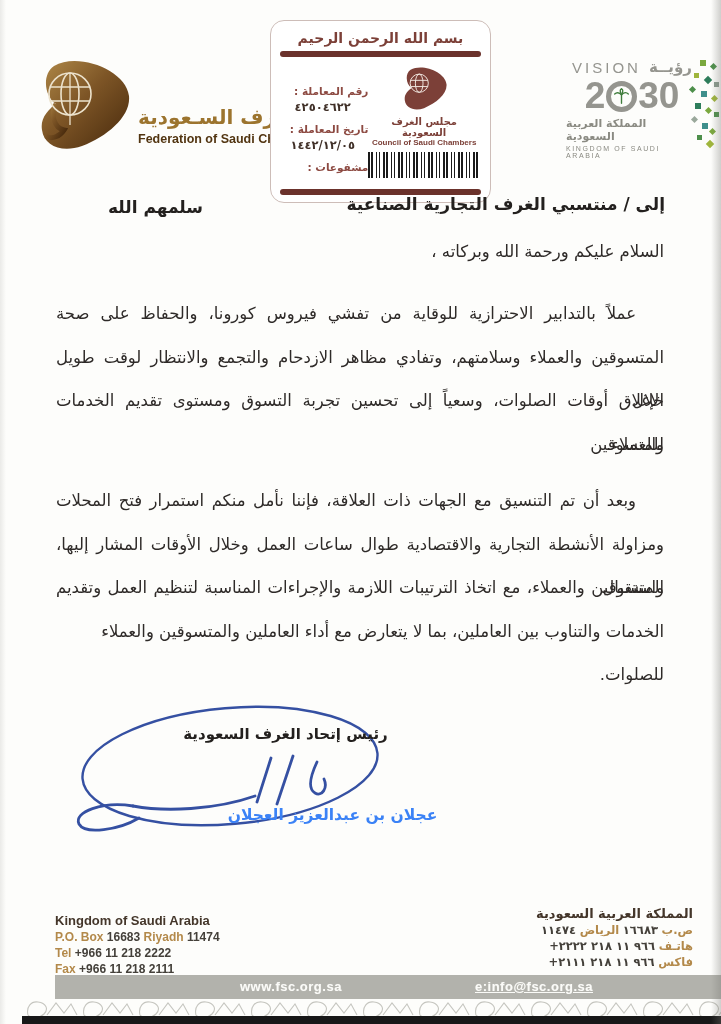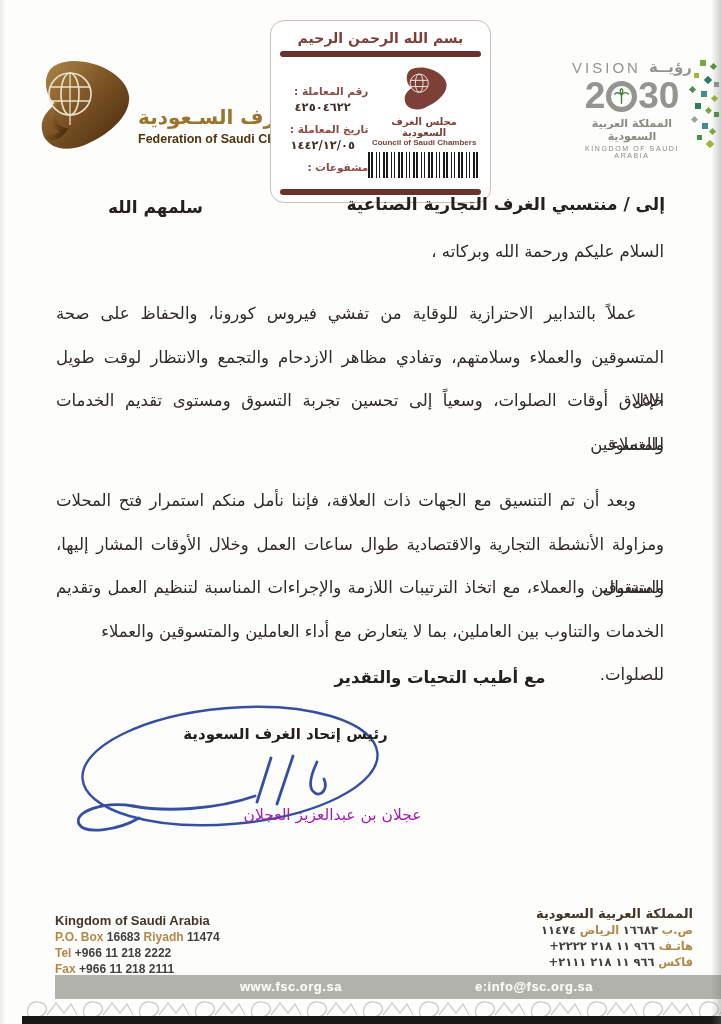--- a/index.html
+++ b/index.html
@@ -30,21 +30,21 @@
   .s-label:first-child { margin-top:16px; }
   .s-value { font-size:11.5px; font-weight:bold; color:#403028; direction:ltr; text-align:center; margin-top:3px; }
   .stamp-org { width:55%; text-align:center; }
   .council-mark { width:52px; height:46px; }
   .council-ar { font-size:10px; font-weight:bold; color:#7c4038; direction:rtl; margin-top:1px; }
   .council-en { font-family:"Liberation Sans", sans-serif; font-size:8px; font-weight:bold; color:#7c4038; }
   .barcode { width:112px; height:26px; margin:5px auto 0 auto;
     background:repeating-linear-gradient(90deg,#1a1a1a 0 2px,#fff 2px 3px,#1a1a1a 3px 5px,#fff 5px 8px,#1a1a1a 8px 9px,#fff 9px 11px,#1a1a1a 11px 12px,#fff 12px 15px); }
 
   
-  .vision { position:absolute; left:566px; top:58px; width:132px; text-align:center;
+  .vision { position:absolute; left:566px; top:58px; width:132px; text-align:left;
     font-family:"Liberation Sans", sans-serif; color:#95958f; }
   .vision-row1 { display:flex; justify-content:center; align-items:center; gap:8px; }
   .vision-en { font-size:15px; letter-spacing:3px; }
   .vision-ar { font-family:"DejaVu Sans", sans-serif; font-size:15px; font-weight:bold; direction:rtl; }
   .vision-year { display:flex; justify-content:center; align-items:center; margin-top:2px;
     font-size:37px; font-weight:bold; line-height:36px; }
   .zero-palm { display:inline-flex; width:31px; height:31px; border:5px solid #95958f; border-radius:50%;
     align-items:center; justify-content:center; margin:0 1px; }
   .vision-kingdom-ar { font-family:"DejaVu Sans", sans-serif; font-size:11px; font-weight:bold; color:#8a8a82; direction:rtl; margin-top:3px; }
   .vision-kingdom-en { font-size:7px; letter-spacing:1.6px; color:#8a8a82; margin-top:2px; }
@@ -61,34 +61,34 @@
   .pline.indent { padding-right:28px; }
   .pline.endline { text-align:right; text-align-last:right; }
   .closing { position:absolute; left:300px; top:668px; width:280px; text-align:center;
     font-size:16.5px; font-weight:bold; color:#23201e; direction:rtl; }
 
   
   .sig-svg { position:absolute; left:55px; top:698px; }
   .sig-title { position:absolute; left:163px; top:725px; width:245px; text-align:center;
     font-size:15px; font-weight:bold; color:#23201e; direction:rtl; }
   .sig-name { position:absolute; left:225px; top:806px; width:215px; text-align:center;
-    font-size:15.5px; font-weight:normal; color:#a21caf; direction:rtl; }
+    font-size:15.5px; font-weight:bold; color:#3b82f6; direction:rtl; }
 
   
   .footer-en { position:absolute; left:55px; top:913px; font-family:"Liberation Sans", sans-serif; font-size:12px; line-height:16px; }
   .footer-en .country { font-size:13px; font-weight:bold; color:#44362a; }
   .glabel { color:#b3894a; font-weight:bold; }
   .gval { color:#44403a; font-weight:bold; }
   .footer-ar { position:absolute; right:28px; top:906px; text-align:right; direction:rtl; font-size:11.5px; line-height:16px; }
   .footer-ar .country { font-size:13px; font-weight:bold; color:#44362a; }
   .num-ltr { direction:ltr; unicode-bidi:embed; display:inline-block; }
   .graybar { position:absolute; left:55px; right:0; top:975px; height:24px; background:#b2b2ac; }
   .graybar span { position:absolute; top:4px; color:#fbfbf8; font-family:"Liberation Sans", sans-serif;
     font-size:13px; font-weight:bold; letter-spacing:.5px; text-shadow:0 0 1px rgba(255,255,255,.4); }
-  .web { left:185px; } .mail { left:420px; }
+  .web { left:185px; } .mail { left:420px;text-decoration:underline; }
   .pattern-strip { position:absolute; left:25px; right:0; top:999px; height:18px; overflow:hidden; }
   .blackbar { position:absolute; left:22px; right:0; top:1016px; height:8px; background:#181818; }
 </style>
 </head>
 <body>
 
 <div class="page">
   <div class="edge-left"></div>
 
   <div class="fed-logo">
@@ -197,21 +197,20 @@
     <div class="pline endline">والعملاء.</div>
   </div>
 
   <div class="para p2">
     <div class="pline indent">وبعد أن تم التنسيق مع الجهات ذات العلاقة، فإننا نأمل منكم استمرار فتح المحلات</div>
     <div class="pline">ومزاولة الأنشطة التجارية والاقتصادية طوال ساعات العمل وخلال الأوقات المشار إليها، واستقبال</div>
     <div class="pline">المتسوقين والعملاء، مع اتخاذ الترتيبات اللازمة والإجراءات المناسبة لتنظيم العمل وتقديم</div>
     <div class="pline endline">الخدمات والتناوب بين العاملين، بما لا يتعارض مع أداء العاملين والمتسوقين والعملاء للصلوات.</div>
   </div>
 
-  <div class="closing">مع أطيب التحيات والتقدير</div>
 
   <svg class="sig-svg" width="330" height="150" viewBox="0 0 330 150">
     <g fill="none" stroke="#3550a2">
       <ellipse cx="175" cy="68" rx="148" ry="58" stroke-width="2.4" transform="rotate(-5 175 68)"></ellipse>
       <g stroke-width="2.8" stroke-linecap="round">
         <path d="M262,64 c-7,15 -9,27 -2,31 c7,4 13,-5 9,-14"></path>
         <path d="M238,58 l-16,48"></path>
         <path d="M216,60 l-14,44"></path>
         <path d="M200,98 C160,112 110,114 78,108"></path>
         <path d="M78,108 C48,103 18,114 24,126 C30,137 64,132 84,120"></path>

